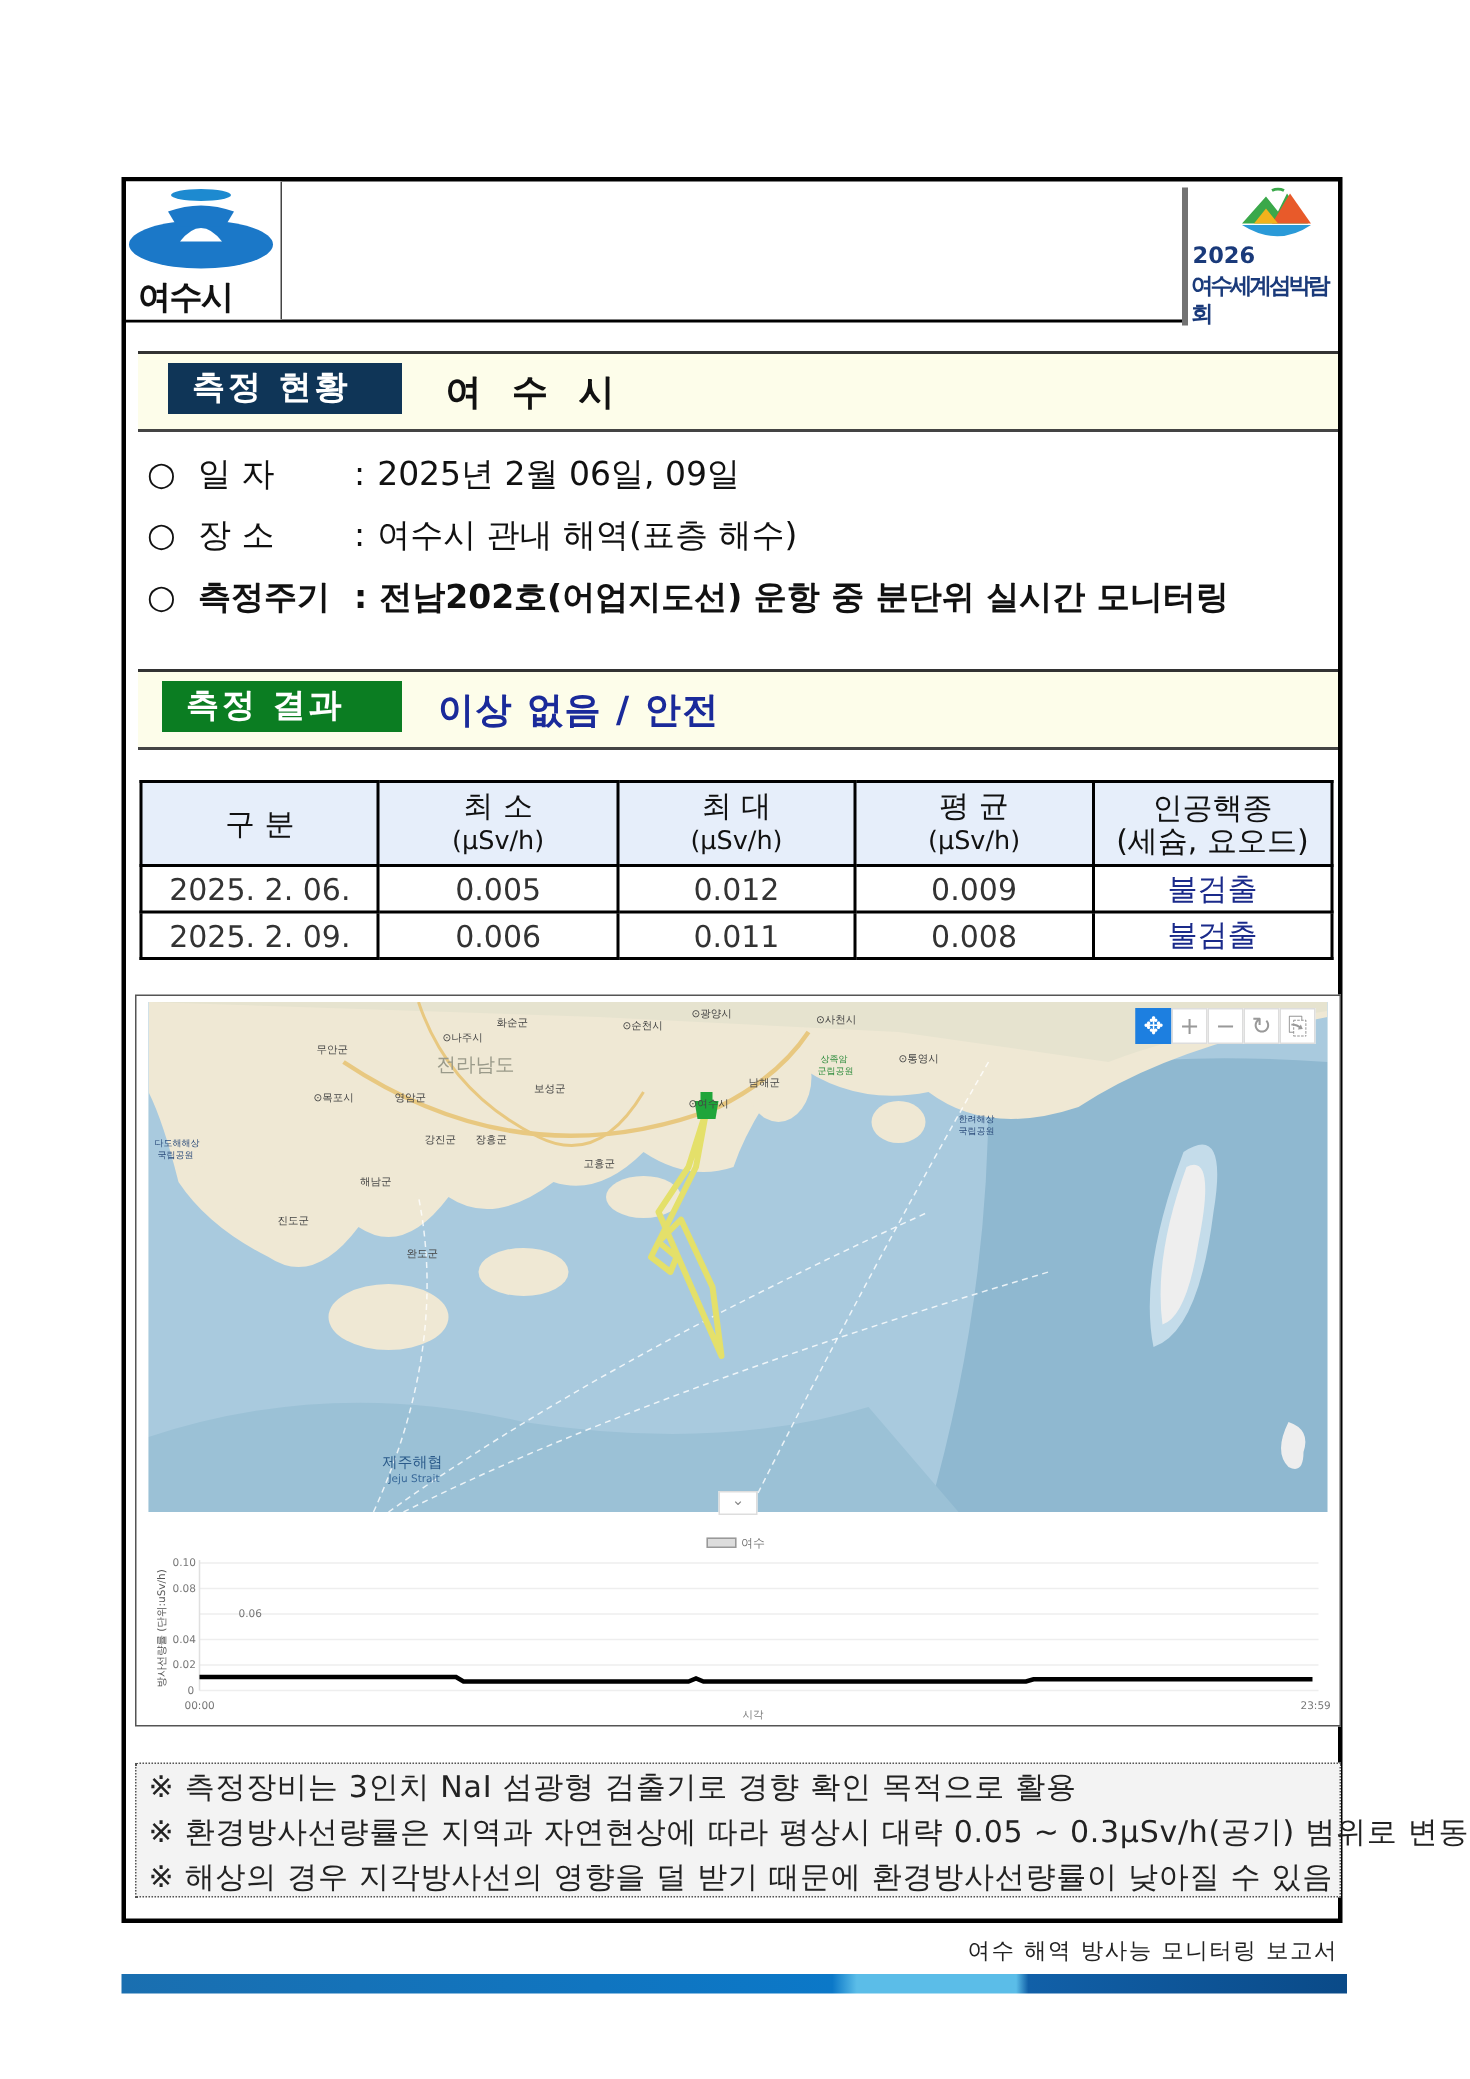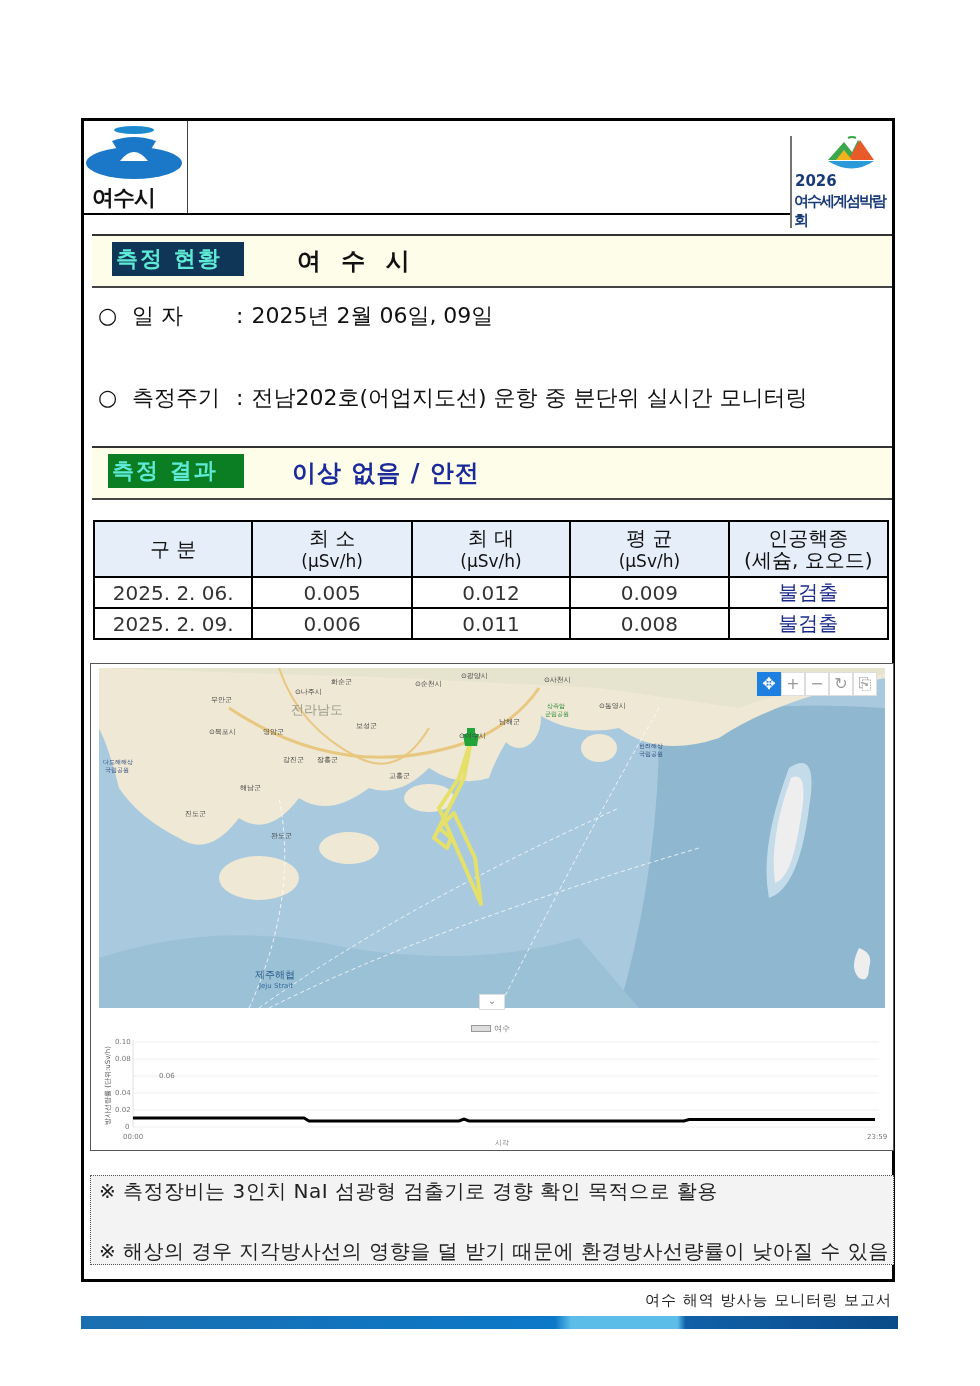--- a/index.html
+++ b/index.html
@@ -1,31 +1,31 @@
 <!DOCTYPE html>
 <html><head>
 <meta charset="utf-8">
 <style>
   html, body { margin:0; padding:0; background:#ffffff; }
   body { width:980px; height:1386px; position:relative; font-family:"DejaVu Sans", sans-serif; color:#111; overflow:hidden; }
   .frame { position:absolute; left:81px; top:118px; width:814px; height:1164px; border:3px solid #000; box-sizing:border-box; }
   
   .hdr { position:absolute; left:0; top:0; width:808px; height:92px; border-bottom:2px solid #000; }
   .logo-l { position:absolute; left:0; top:0; width:103px; height:92px; border-right:1px solid #444; background:#fff; }
-  .logo-r { position:absolute; right:0; top:15px; width:100px; height:92px; border-left:2px solid #737373; background:#fff; }
+  .logo-r { position:absolute; right:0; top:4px; width:100px; height:92px; border-left:4px solid #737373; background:#fff; }
   .hdr-mid { position:absolute; left:104px; top:0; width:604px; height:92px; background:#e8eef8; }
   .subtitle { position:absolute; left:40px; top:6px; font-size:20px; color:#1d8ad0; font-weight:bold; letter-spacing:-0.5px; }
   .sub-bar { position:absolute; left:226px; top:25px; width:268px; height:7px; background:linear-gradient(90deg,#ffffff 0%,#7fd0f0 45%,#1e9fe0 100%); }
   .title { position:absolute; left:40px; top:40px; font-size:34px; font-weight:bold; color:#000; letter-spacing:3px; }
   .logo-l .lbl { position:absolute; left:8px; top:62px; font-size:22px; font-weight:bold; color:#111; letter-spacing:-1px; }
   .logo-r .y { position:absolute; left:3px; top:36px; font-size:15px; font-weight:bold; color:#1a3a7a; }
   .logo-r .n { position:absolute; left:2px; top:56px; font-size:15px; font-weight:bold; color:#1a3a7a; letter-spacing:-2px; }
   
   .sec { position:absolute; left:8px; width:800px; height:50px; background:#fdfdea; border-top:2px solid #333; border-bottom:2px solid #444; }
-  .sec .tag { position:absolute; left:20px; top:6px; height:34px; padding:0 4px; color:#5eead4; font-size:22px; font-weight:bold; line-height:34px; letter-spacing:2px; }
+  .sec .tag { position:absolute; left:20px; top:6px; height:34px; padding:0 16px; color:#ffffff; font-size:22px; font-weight:bold; line-height:34px; letter-spacing:2px; }
   .sec .tag.navy { background:#0f3557; width:124px; }
   .sec .tag.green { background:#0b7d22; width:128px; left:16px; }
   .sec .val { position:absolute; left:205px; top:8px; font-size:24px; font-weight:bold; line-height:34px; letter-spacing:6px; }
   .sec .val.blue { color:#1a2a9a; letter-spacing:1px; left:200px; }
   .info { position:absolute; left:14px; font-size:22px; color:#111; white-space:nowrap; }
   .info .b { display:inline-block; width:34px; }
   .info .k { display:inline-block; }
   .info .sep { display:inline-block; margin:0 8px; }
   
   table.res { position:absolute; left:9px; top:399px; width:796px; border-collapse:collapse; font-size:20px; }
@@ -85,21 +85,24 @@
   </div>
 
   <div class="sec" style="top:113px;">
     <div class="tag navy">측정 현황</div>
     <div class="val">여 수 시</div>
   </div>
 
   <div class="info" style="top:180px;">
     <span class="b">○</span><span class="k" style="width:96px;">일      자</span><span class="sep">:</span><span>2025년 2월 06일, 09일</span>
   </div>
-  <div class="info" style="top:262px;">
+  <div class="info" style="top:221px;">
+    <span class="b">○</span><span class="k" style="width:96px;">장      소</span><span class="sep">:</span><span>여수시 관내 해역(표층 해수)</span>
+  </div>
+  <div class="info" style="top:262px;font-weight:bold;">
     <span class="b">○</span><span class="k" style="width:96px;">측정주기</span><span class="sep">:</span><span>전남202호(어업지도선) 운항 중 분단위 실시간 모니터링</span>
   </div>
 
   <div class="sec" style="top:325px;">
     <div class="tag green">측정 결과</div>
     <div class="val blue">이상 없음 / 안전</div>
   </div>
 
   <table class="res">
     <colgroup>
@@ -230,18 +233,19 @@
       <div class="tick" style="left:16px;top:86px;">0.02</div>
       <div class="tick" style="left:26px;top:103px;">0</div>
       <div class="xl" style="left:24px;top:113px;">00:00</div>
       <div class="xl" style="left:768px;top:113px;">23:59</div>
       <div class="xl" style="left:396px;top:118px;">시각</div>
     </div>
   </div>
 
   <div class="notes">
     <div class="ln" style="top:2px;">※ 측정장비는 3인치 NaI 섬광형 검출기로 경향 확인 목적으로 활용</div>
+    <div class="ln" style="top:32px;">※ 환경방사선량률은 지역과 자연현상에 따라 평상시 대략 0.05 ~ 0.3μSv/h(공기) 범위로 변동</div>
     <div class="ln" style="top:62px;">※ 해상의 경우 지각방사선의 영향을 덜 받기 때문에 환경방사선량률이 낮아질 수 있음</div>
   </div>
 </div>
 
 <div class="footer-txt">여수 해역 방사능 모니터링 보고서</div>
 <div class="footer-bar"></div>
 
 </body></html>

